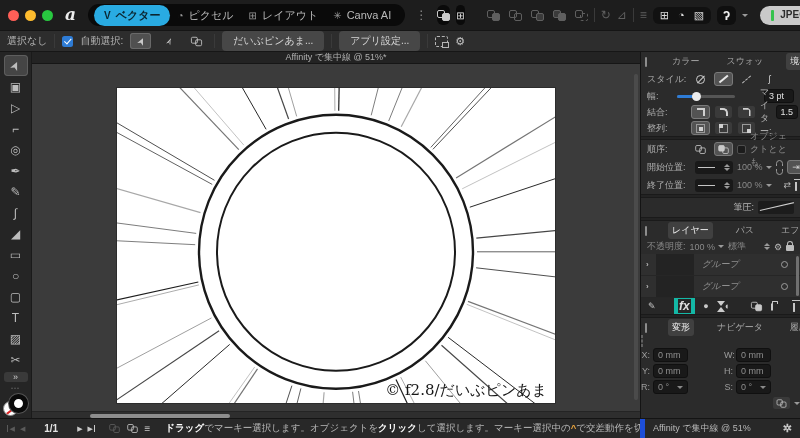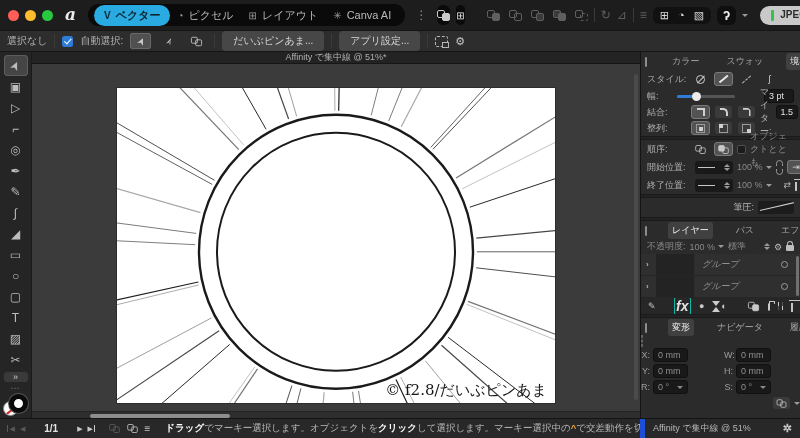--- a/index.html
+++ b/index.html
@@ -115,21 +115,21 @@
   .lock{width:8px;height:6px;background:#bdbdbd;border-radius:1px;position:relative;margin-top:3px;flex:none}
   .lock::before{content:"";position:absolute;left:1px;top:-4px;width:4px;height:4px;border:1.3px solid #bdbdbd;border-bottom:none;border-radius:3px 3px 0 0}
   .lrows{position:relative;flex:none}
   .lrow{height:22px;display:flex;align-items:center;background:#2f2f2f;border-bottom:1px solid #262626;padding-left:5px}
   .lrow .exp{color:#b9b9b9;font-size:8px;width:10px;font-weight:bold}
   .lrow .thumbcol{width:38px;height:21px;background:#232323;margin-right:8px}
   .lrow .lname{font-style:italic;color:#8f8f8f}
   .eye{width:7px;height:7px;border:1.5px solid #9c9c9c;border-radius:50%;margin-left:auto;margin-right:12px}
   .lscroll{position:absolute;right:1px;top:2px;width:3px;height:40px;background:#707070;border-radius:2px}
   .licons{height:16px;display:flex;align-items:center;gap:8px;padding:0 7px;background:#272727;flex:none;color:#c9c9c9}
-  .fxi{font-size:14px;font-style:italic;font-weight:bold;color:#e0e0e0;border:1px solid #14b8a6;border-radius:2px;padding:0 1.5px}
+  .fxi{font-size:12px;font-style:italic;font-weight:bold;color:#e0e0e0;border:4px solid #14b8a6;border-radius:2px;padding:0 1.5px}
   .hg{position:relative;width:9px;height:11px}
   .hg::before{content:"";position:absolute;left:0;top:0;border-left:4.5px solid transparent;border-right:4.5px solid transparent;border-top:5px solid #ccc}
   .hg::after{content:"";position:absolute;left:0;bottom:0;border-left:4.5px solid transparent;border-right:4.5px solid transparent;border-bottom:5px solid #ccc}
   .folder{width:11px;height:8px;border:1px solid #c9c9c9;border-radius:1px;position:relative;margin-top:2px}
   .folder::before{content:"";position:absolute;left:0;top:-3px;width:4px;height:2px;border:1px solid #c9c9c9;border-bottom:none;border-radius:1px 1px 0 0}
   .checker{width:4px;height:4px;background:#c9c9c9;box-shadow:4px 4px #c9c9c9, 4px 0 #555, 0 4px #555;margin:-2px 4px 2px 0}
   .anchor{width:30px;height:32px;border:1px dashed #606060;background:#313131;margin:3px 4px 0 0;flex:none}
   .fgrid{display:grid;grid-template-columns:auto auto;gap:2px 7px;margin-top:2px}
   .fld{display:flex;align-items:center;gap:3px}
   .fld .fl{width:9px;text-align:right;color:#9c9c9c}

